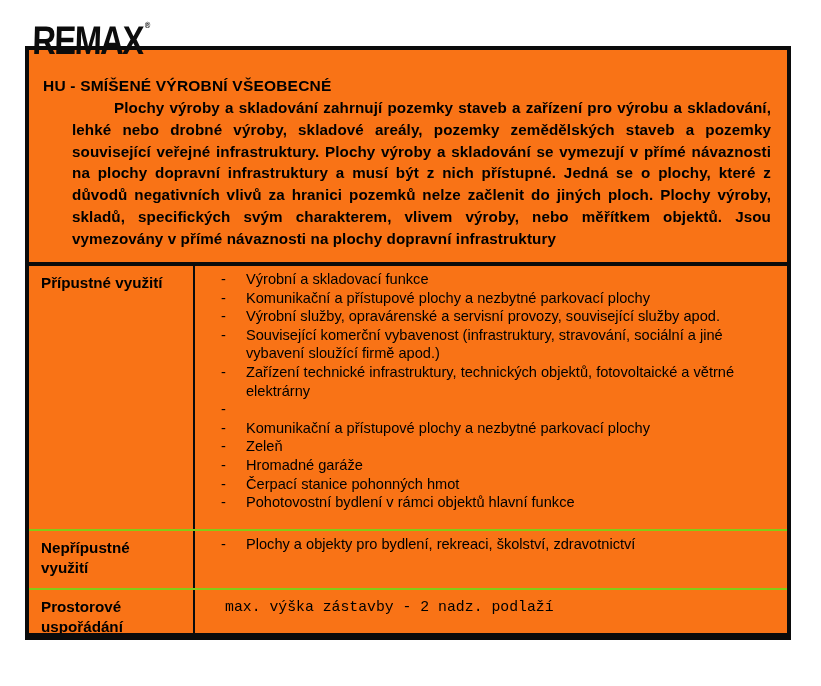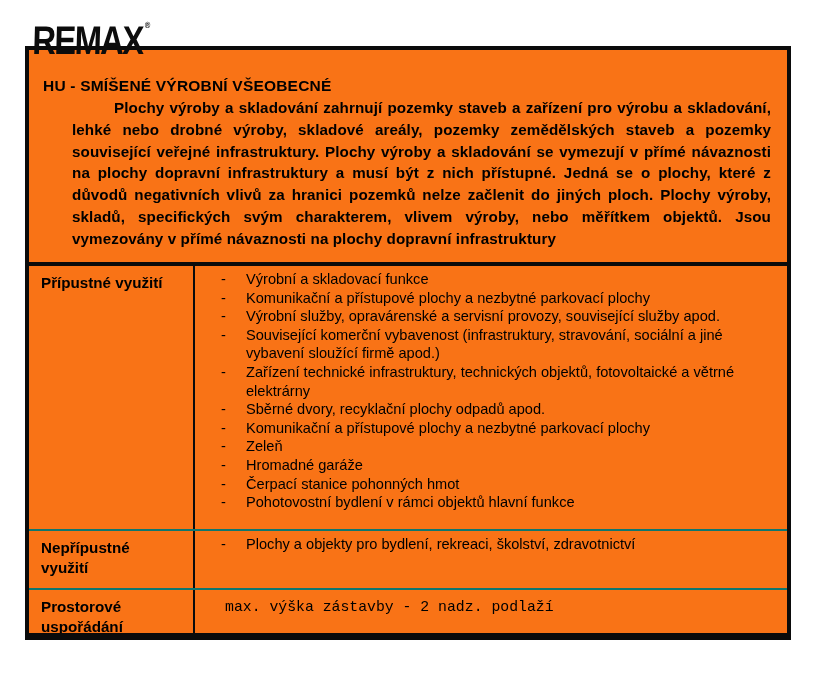--- a/index.html
+++ b/index.html
@@ -69,21 +69,21 @@
   .ptable {
     border-top: 4px solid #0b0b0b;
     display: flex;
     flex-direction: column;
     height: 375px;
   }
   .trow {
     display: flex;
     flex-shrink: 0;
   }
-  .trow + .trow { border-top: 2px solid #0f766e; }
+  .trow + .trow { border-top: 2px solid #84cc16; }
   .trow.r1 { height: 263px; }
   .trow.r2 { height: 59px; }
   .trow.r3 { flex: 1 1 auto; }
   .tlabel {
     width: 166px;
     flex: 0 0 166px;
     border-right: 2px solid #0b0b0b;
     font-weight: bold;
     font-size: 15.2px;
     line-height: 20px;
@@ -151,21 +151,20 @@
           <div class="li">
               <span class="dash">-</span>
               <span class="txt">Související komerční vybavenost (infrastruktury, stravování, sociální a jiné vybavení sloužící firmě apod.)</span>
             </div>
           <div class="li">
               <span class="dash">-</span>
               <span class="txt">Zařízení technické infrastruktury, technických objektů, fotovoltaické a větrné elektrárny</span>
             </div>
           <div class="li">
               <span class="dash">-</span>
-              <span class="txt">Sběrné dvory, recyklační plochy odpadů apod.</span>
             </div>
           <div class="li">
               <span class="dash">-</span>
               <span class="txt">Komunikační a přístupové plochy a nezbytné parkovací plochy</span>
             </div>
           <div class="li">
               <span class="dash">-</span>
               <span class="txt">Zeleň</span>
             </div>
           <div class="li">

